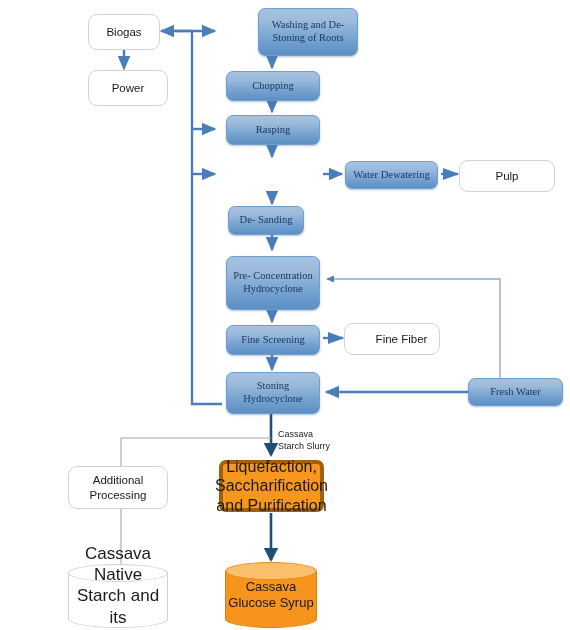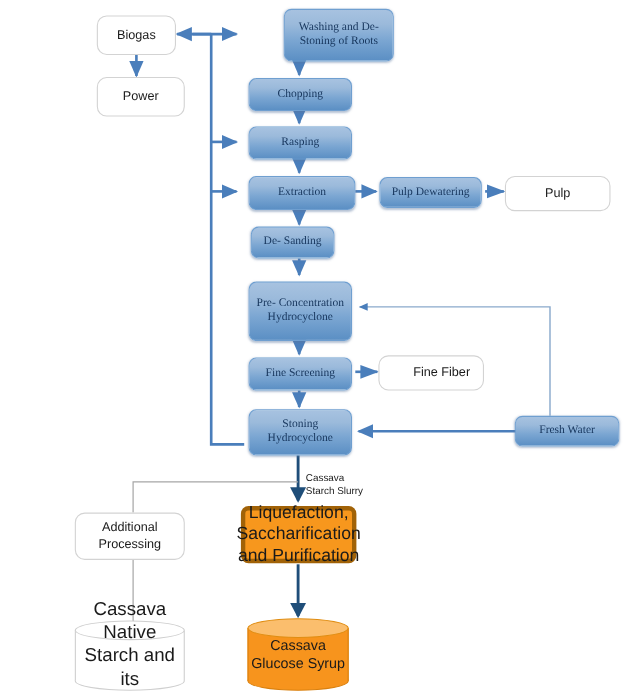--- a/index.html
+++ b/index.html
@@ -153,26 +153,23 @@
   </div>
 
   <div class="node blue" style="left:226px;top:71px;width:94px;height:30px;">
     <span>Chopping</span>
   </div>
 
   <div class="node blue" style="left:226px;top:115px;width:94px;height:30px;align-items:center;">
     <span>Rasping</span>
   </div>
 
-  <div class="node blue" style="left:226px;top:160px;width:97px;height:31px;">
-    <span>Extraction</span>
-  </div>
 
   <div class="node blue" style="left:345px;top:161px;width:93px;height:28px;">
-    <span>Pulp Dewatering</span>
+    <span>Water Dewatering</span>
   </div>
 
   <div class="node white" style="left:459px;top:160px;width:96px;height:32px;">
     <span>Pulp</span>
   </div>
 
   <div class="node blue" style="left:228px;top:206px;width:76px;height:29px;">
     <span>De- Sanding</span>
   </div>
 

